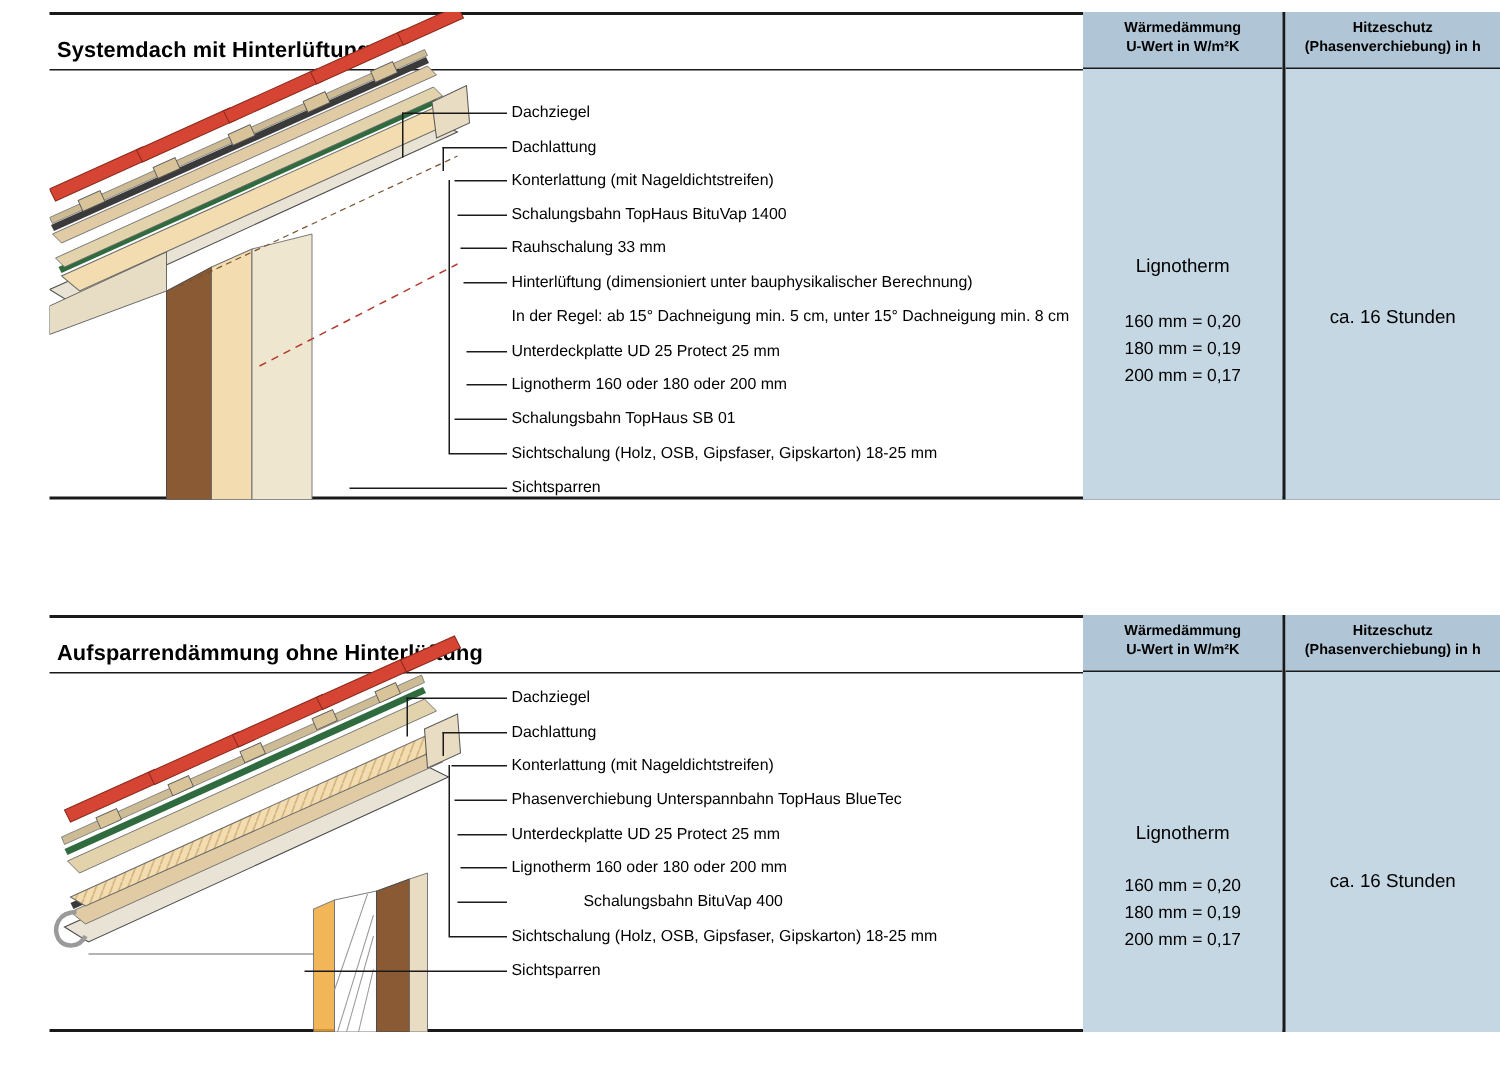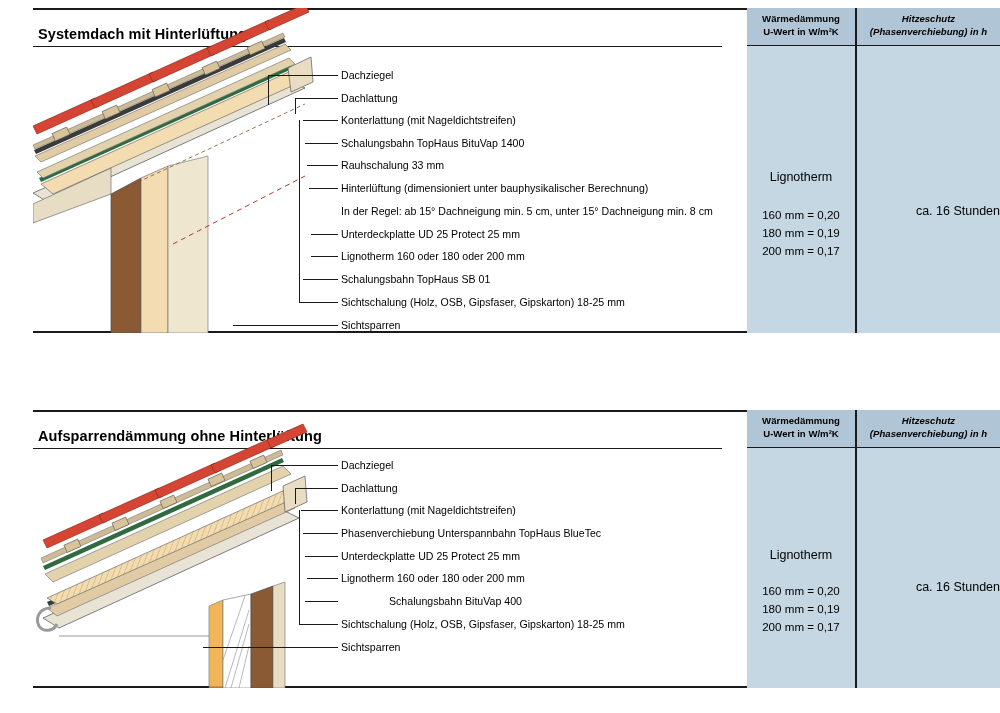--- a/index.html
+++ b/index.html
@@ -13,30 +13,30 @@
 
   .panel .rule-top{position:absolute;left:0;top:0;width:967px;height:2px;background:#1a1a1a;}
   .panel .rule-bottom{position:absolute;left:0;bottom:0;width:967px;height:2px;background:#1a1a1a;}
   .panel .rule-title{position:absolute;left:0;width:689px;height:1px;background:#1a1a1a;}
 
   .panel-title{position:absolute;left:5px;font-size:14.5px;font-weight:bold;letter-spacing:.1px;}
 
   
   .colwrap{position:absolute;top:0;right:0;height:100%;display:flex;}
   .col{position:relative;box-sizing:border-box;}
-  .col-a{width:108px;background:#c5d7e3;}
+  .col-a{width:133px;background:#c5d7e3;}
   .col-b{width:145px;background:#c5d7e3;border-left:2px solid #1a1a1a;}
   .col-head{box-sizing:border-box;height:38px;background:#b0c6d6;font-size:9.6px;font-weight:bold;text-align:center;padding-top:5px;line-height:1.35;}
   .col-a .col-head{border-bottom:1px solid #1a1a1a;}
-  .col-b .col-head{border-bottom:1px solid #1a1a1a;font-style:italic;}
+  .col-b .col-head{border-bottom:1px solid #1a1a1a;}
   .col-body{position:relative;height:calc(100% - 38px);}
 
   .lig-title{position:absolute;left:0;right:0;text-align:center;font-size:12.5px;}
   .lig-lines{position:absolute;left:0;right:0;text-align:center;font-size:11.6px;line-height:1.55;}
-  .hitz{position:absolute;left:0;right:0;text-align:right;font-size:12.5px;}
+  .hitz{position:absolute;left:0;right:0;text-align:center;font-size:12.5px;}
 
   
   .label{position:absolute;font-size:10.6px;white-space:nowrap;line-height:1;}
   .lead{position:absolute;background:#1a1a1a;height:1px;}
   .leadv{position:absolute;background:#1a1a1a;width:1px;}
 
   .art{position:absolute;left:0;top:0;}
 </style>
 </head>
 <body>

